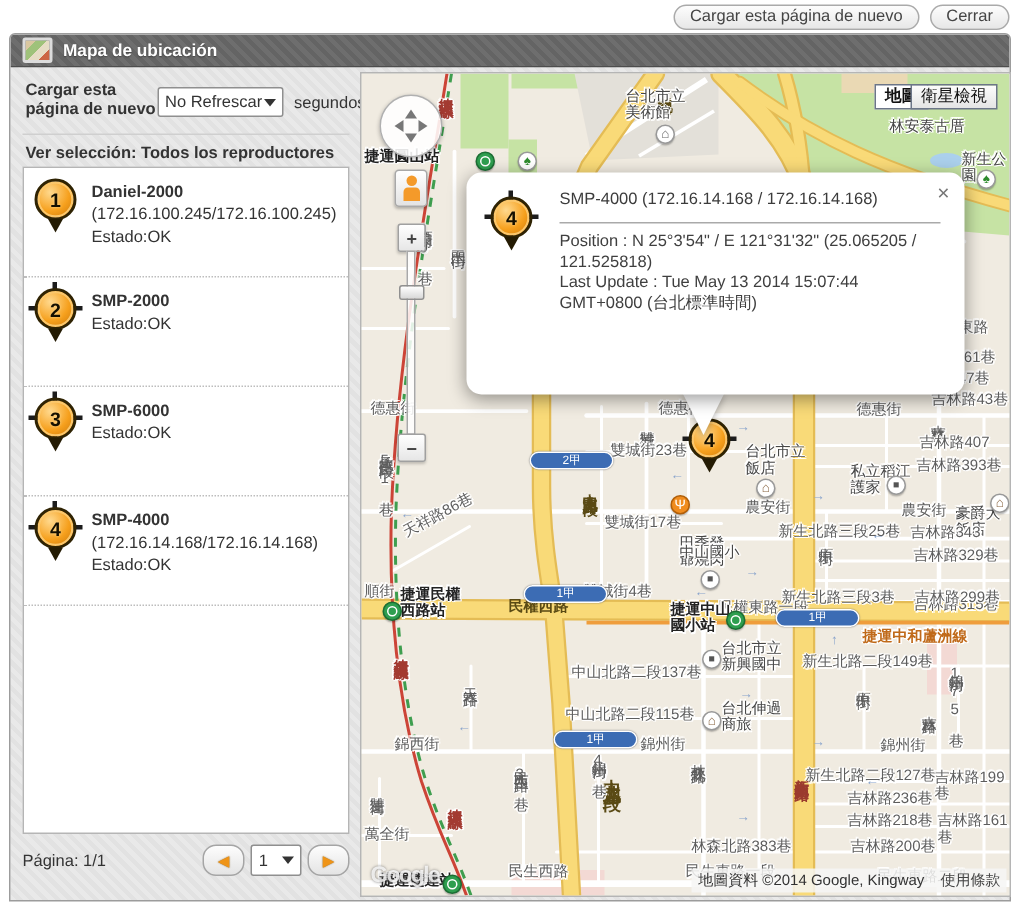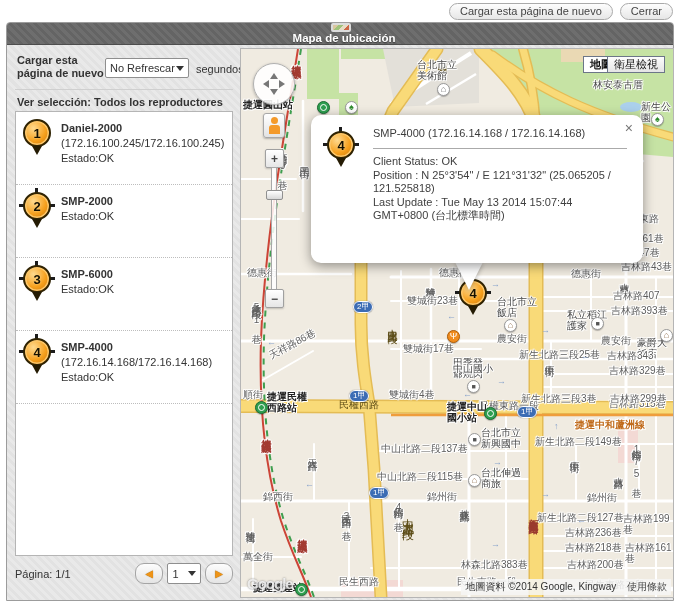--- a/index.html
+++ b/index.html
@@ -11,21 +11,21 @@
   .top-buttons{position:absolute;top:3px;right:7px;display:flex;gap:7px;z-index:5;}
   .top-btn{height:17px;line-height:15px;padding:0 10px;border:1px solid #aaa;border-radius:9px;
            background:linear-gradient(#fdfdfd,#e7e7e7);color:#444;font-size:11px;}
 
   
   .dialog{position:absolute;left:6px;top:22px;width:668px;height:579px;
           background:repeating-linear-gradient(45deg,#e9e9e9 0 3px,#e2e2e2 3px 6px);
           border:1px solid #9c9c9c;border-radius:4px 4px 0 0;box-sizing:border-box;}
   .titlebar{position:absolute;left:0;top:0;right:0;height:22px;border-radius:3px 3px 0 0;
             background:repeating-linear-gradient(45deg,#6e6e6e 0 3px,#646464 3px 6px);
-            border-bottom:1px solid #4d4d4d;display:flex;align-items:center;padding-left:8px;box-sizing:border-box;flex-direction:column;}
+            border-bottom:1px solid #4d4d4d;display:flex;align-items:center;padding-left:8px;box-sizing:border-box;}
   .title-icon{width:16px;height:13px;border:2px solid #dcdcdc;border-radius:2px;margin-right:7px;
               background:linear-gradient(135deg,#d9c7a0 25%,#9fc27a 25% 50%,#e6dcc4 50% 75%,#cc6644 75%);}
   .title-text{color:#fff;font-weight:bold;font-size:11.5px;text-shadow:0 1px 1px rgba(0,0,0,.4);}
 
   
   .refresh-label{position:absolute;left:10px;top:31px;width:92px;font-weight:bold;line-height:13px;}
   .refresh-select{position:absolute;left:98px;top:35px;width:84px;height:20px;background:#fff;
                   border:1px solid #8f8f8f;border-radius:2px;display:flex;align-items:center;
                   padding:0 4px;box-sizing:border-box;justify-content:space-between;}
   .dd-arrow{width:0;height:0;border:4px solid transparent;border-top:5px solid #333;margin-top:4px;}
@@ -60,37 +60,37 @@
   
   .map{position:absolute;left:234px;top:26px;width:432px;height:548px;background:#f0ebe1;
        box-shadow:0 0 0 1px #b5b5b5;overflow:hidden;}
   .map-svg{position:absolute;left:0;top:0;}
   .mlabel{position:absolute;font-size:10px;line-height:11px;color:#5d5d5d;white-space:pre-line;
           text-shadow:-1px 0 #fff,1px 0 #fff,0 -1px #fff,0 1px #fff,1px 1px #fff,-1px -1px #fff;
           transform-origin:left top;}
   .mlabel.v{writing-mode:vertical-rl;text-orientation:upright;letter-spacing:1px;}
   .mlabel.poi{color:#474747;}
   .mlabel.station{color:#222;font-weight:bold;}
-  .mlabel.onyellow{color:#5a4a14;font-weight:normal;text-shadow:none;padding-left:32px;}
+  .mlabel.onyellow{color:#5a4a14;font-weight:bold;text-shadow:none;padding-left:32px;}
   .mlabel.big{font-size:12px;letter-spacing:2px;}
   .mlabel.red{color:#9b3b2e;font-weight:bold;text-shadow:none;}
   .mlabel.metro-red{color:#a33b32;font-weight:bold;}
   .mlabel.metro-orange{color:#c06a1a;font-weight:bold;}
   .mlabel.arrow{color:#8aa4cc;font-size:9px;text-shadow:none;}
   .micon{position:absolute;width:13px;height:13px;border-radius:50%;background:#fff;border:1px solid #999;
          box-shadow:0 1px 1px rgba(0,0,0,.25);display:flex;align-items:center;justify-content:center;
          font-size:9px;line-height:1;box-sizing:border-box;}
   .micon.metro{background:#2e9e4f;border-color:#1c6e34;}
   .micon.metro::after{content:"";width:5px;height:5px;border:1.5px solid #fff;border-radius:50%;}
   .micon.restaurant{background:#f08c1e;border-color:#b05e08;color:#fff;}
   .micon.park{color:#2e8b2e;}
   .micon.hotel{color:#8a6642;}
   .micon.school{color:#555;font-size:7px;}
   .micon.museum{color:#666;}
-  .shield{position:absolute;background:#3c6cb4;color:#fff;font-size:8px;line-height:10px;padding:0 3px;
+  .shield{position:absolute;background:#3c6cb4;color:#fff;font-size:8px;line-height:10px;padding:0 21px;
           border:1px solid #fff;border-radius:6px;box-shadow:0 0 1px #555;}
 
   
   .pan{position:absolute;left:12px;top:14px;width:40px;height:40px;border-radius:50%;
        background:rgba(255,255,255,.88);border:1px solid #b0b0b0;box-shadow:0 1px 3px rgba(0,0,0,.3);}
   .pan i{position:absolute;width:0;height:0;border:4px solid transparent;}
   .pan .n{top:5px;left:16px;border-bottom:6px solid #777;}
   .pan .s{bottom:5px;left:16px;border-top:6px solid #777;}
   .pan .w{left:5px;top:16px;border-right:6px solid #777;}
   .pan .e{right:5px;top:16px;border-left:6px solid #777;}
@@ -441,21 +441,20 @@
         <i class="th"></i>
           <i class="tv"></i>
         <span class="body">
             <b>4</b>
           </span>
         <i class="tail"></i>
       </span>
       <div class="iw-title" data-interactable="false">SMP-4000 (172.16.14.168 / 172.16.14.168)</div>
       <div class="iw-sep" data-interactable="false"></div>
       <div class="iw-lines" data-interactable="false">
-          <div class="iw-line" data-interactable="false">Client Status: OK</div>
           <div class="iw-line" data-interactable="false">Position : N 25°3'54" / E 121°31'32"  (25.065205 / 121.525818)</div>
           <div class="iw-line" data-interactable="false">Last Update : Tue May 13 2014 15:07:44 GMT+0800 (台北標準時間)</div>
         </div>
       <div class="iw-close" data-interactable="true">×</div>
     </div>
 
     <div class="pan" data-interactable="true">
       <i class="n" data-interactable="true"></i>
       <i class="s" data-interactable="true"></i>
       <i class="w" data-interactable="true"></i>

